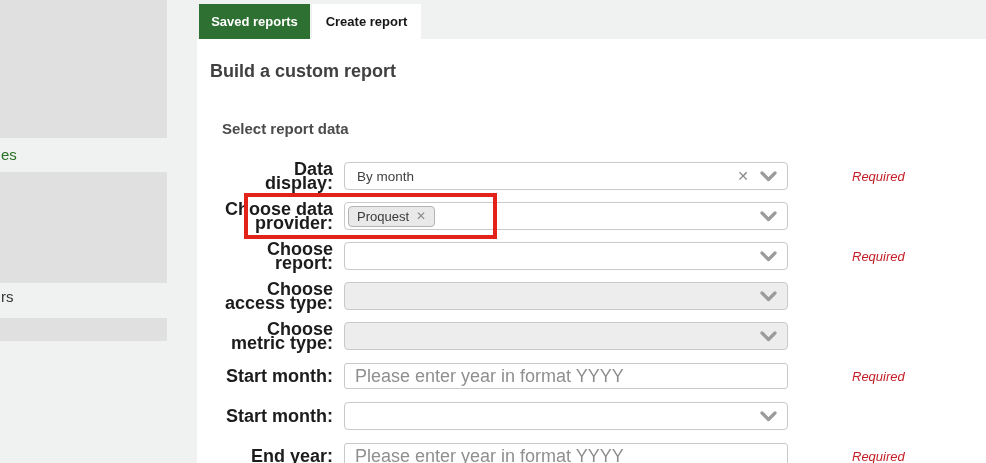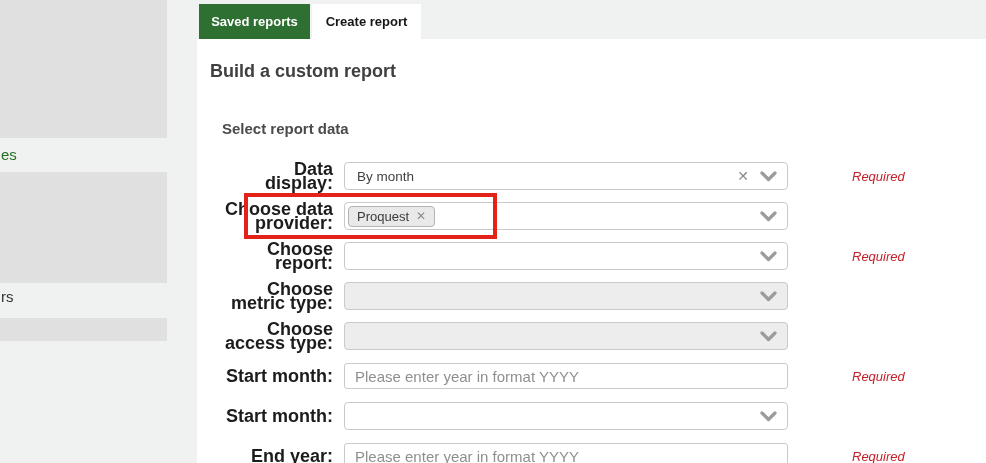--- a/index.html
+++ b/index.html
@@ -34,21 +34,21 @@
     height:28px; width:444px; border:1px solid #c9c9c9; border-radius:4px; background:#fff;
     display:flex; align-items:center; padding:0 10px 0 12px;
   }
   .select.disabled { background:#ededed; }
   .select.chips { padding-left:3px; }
   .sel-value { flex:1; font-size:13.5px; color:#424242; }
   .clear-x { font-size:14px; font-weight:bold; color:#8c8c8c; margin-right:11px; line-height:1; cursor:pointer; }
   .chev { display:block; }
   .txt {
     height:26px; width:444px; border:1px solid #c9c9c9; border-radius:3px; background:#fff;
-    padding:0 10px; font-size:15px; color:#424242; font-family:"Liberation Sans","DejaVu Sans",sans-serif;
+    padding:0 10px; font-size:18px; color:#424242; font-family:"Liberation Sans","DejaVu Sans",sans-serif;
     outline:none;
   }
   .txt::placeholder { color:#8f8f8f; opacity:1; }
   .chip {
     display:inline-flex; align-items:center; gap:7px; height:21px; padding:4px 8px;
     background:#e9e9e9; border:1px solid #b4b4b4; border-radius:4px;
     font-size:13px; color:#3a3a3a;
   }
   .chip-x { font-size:12px; font-weight:bold; color:#8c8c8c; line-height:1; cursor:pointer; }
   .req { margin-left:8px; font-size:13px; font-weight:normal; font-style:italic; color:#c21f28; white-space:nowrap; }
@@ -120,33 +120,33 @@
           <span class="sel-value"></span>
           <svg class="chev" width="17" height="11" viewBox="0 0 17 11">
               <path d="M2 2 L8.5 8.5 L15 2" stroke="#9b9b9b" stroke-width="3.2" fill="none" stroke-linecap="round" stroke-linejoin="round"></path>
             </svg>
         </div>
       </div>
       <span class="req">Required</span>
     </div>
 
     <div class="row">
-      <div class="flabel">Choose metric type:</div>
+      <div class="flabel">Choose access type:</div>
       <div class="ctrl">
         <div class="select disabled">
           <span class="sel-value"></span>
           <svg class="chev" width="17" height="11" viewBox="0 0 17 11">
               <path d="M2 2 L8.5 8.5 L15 2" stroke="#9b9b9b" stroke-width="3.2" fill="none" stroke-linecap="round" stroke-linejoin="round"></path>
             </svg>
         </div>
       </div>
     </div>
 
     <div class="row">
-      <div class="flabel">Choose access type:</div>
+      <div class="flabel">Choose metric type:</div>
       <div class="ctrl">
         <div class="select disabled">
           <span class="sel-value"></span>
           <svg class="chev" width="17" height="11" viewBox="0 0 17 11">
               <path d="M2 2 L8.5 8.5 L15 2" stroke="#9b9b9b" stroke-width="3.2" fill="none" stroke-linecap="round" stroke-linejoin="round"></path>
             </svg>
         </div>
       </div>
     </div>
 

